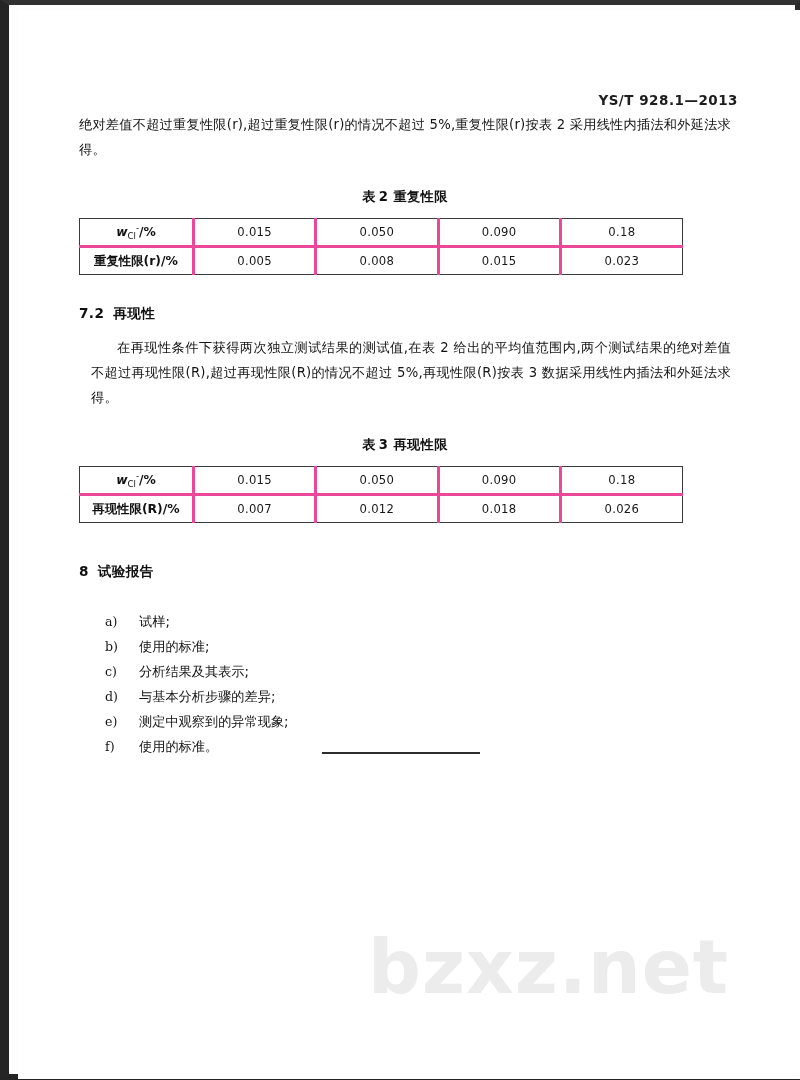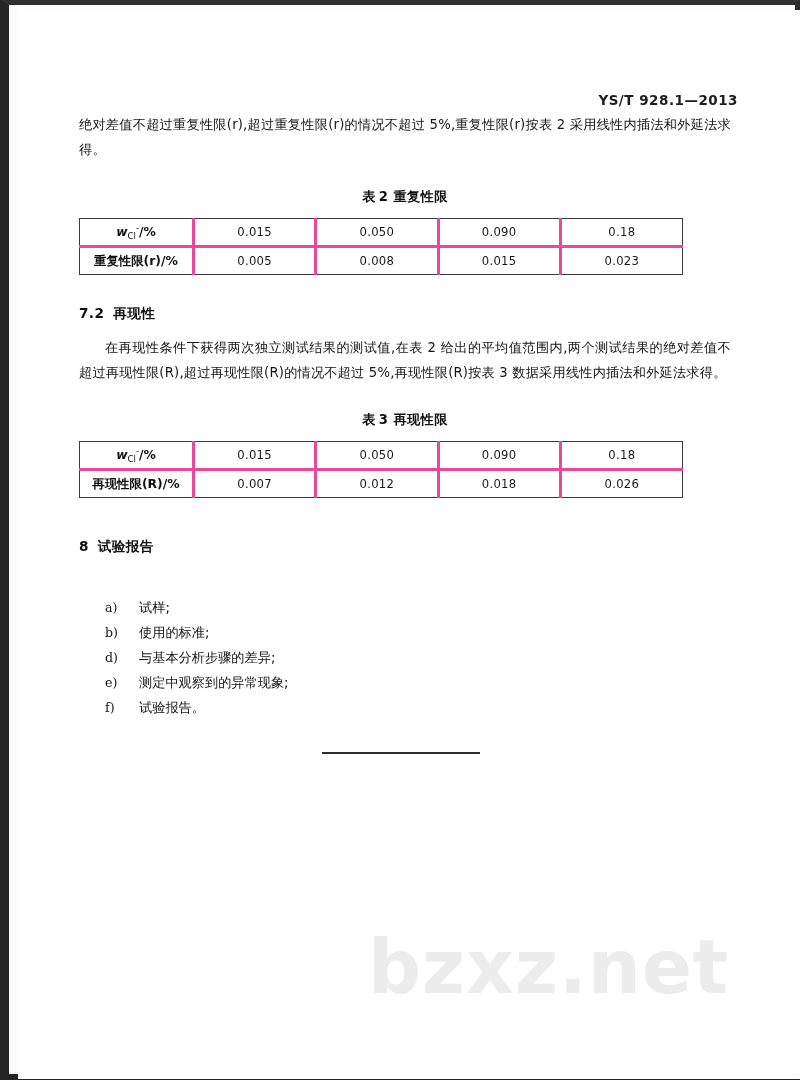--- a/index.html
+++ b/index.html
@@ -73,21 +73,21 @@
   }
 
   .para {
     font-size: 13.2px;
     line-height: 25px;
     color: #141414;
     letter-spacing: 0.2px;
     text-align: justify;
     font-family: "DejaVu Sans", "Liberation Sans", sans-serif;
   }
-  .para.indent { text-indent: 26px; }
+  .para.indent { text-indent: 26px; margin-left: 12px; }
 
   .sec-head {
     font-size: 13.6px;
     font-weight: bold;
     color: #101010;
     letter-spacing: 0.4px;
     white-space: nowrap;
   }
   .sec-head .num { margin-right: 9px; }
 
@@ -128,21 +128,21 @@
   table.std-table tr:last-child td { border-bottom: 1.6px solid #3a3a3a; }
   .val { font-size: 11.6px; letter-spacing: 0.3px; }
 
   
   .wlabel { font-weight: bold; font-size: 12.3px; }
   .wlabel i { font-style: italic; }
   .wlabel sub { font-size: 8.6px; font-weight: normal; }
   .wlabel sup { font-size: 8.6px; font-weight: normal; }
 
   
-  .list-wrap { margin-top: 13px; }
+  .list-wrap { margin-top: 2px; }
   .list-item {
     font-size: 13.2px;
     line-height: 25px;
     color: #141414;
     padding-left: 26px;
     white-space: nowrap;
   }
   .list-item .marker {
     display: inline-block;
     width: 34px;
@@ -267,25 +267,28 @@
 
 
   <div class="list-wrap">
     <div class="list-item">
       <span class="marker">a)</span><span>试样;</span>
     </div>
     <div class="list-item">
       <span class="marker">b)</span><span>使用的标准;</span>
     </div>
     <div class="list-item">
+      <span class="marker">c)</span><span>分析结果及其表示;</span>
+    </div>
+    <div class="list-item">
       <span class="marker">d)</span><span>与基本分析步骤的差异;</span>
     </div>
     <div class="list-item">
       <span class="marker">e)</span><span>测定中观察到的异常现象;</span>
     </div>
     <div class="list-item">
-      <span class="marker">f)</span><span>试验报告。</span>
+      <span class="marker">f)</span><span>使用的标准。</span>
     </div>
   </div>
 
 </div>
 
 <div id="end-rule"></div>
 
 </body></html>

